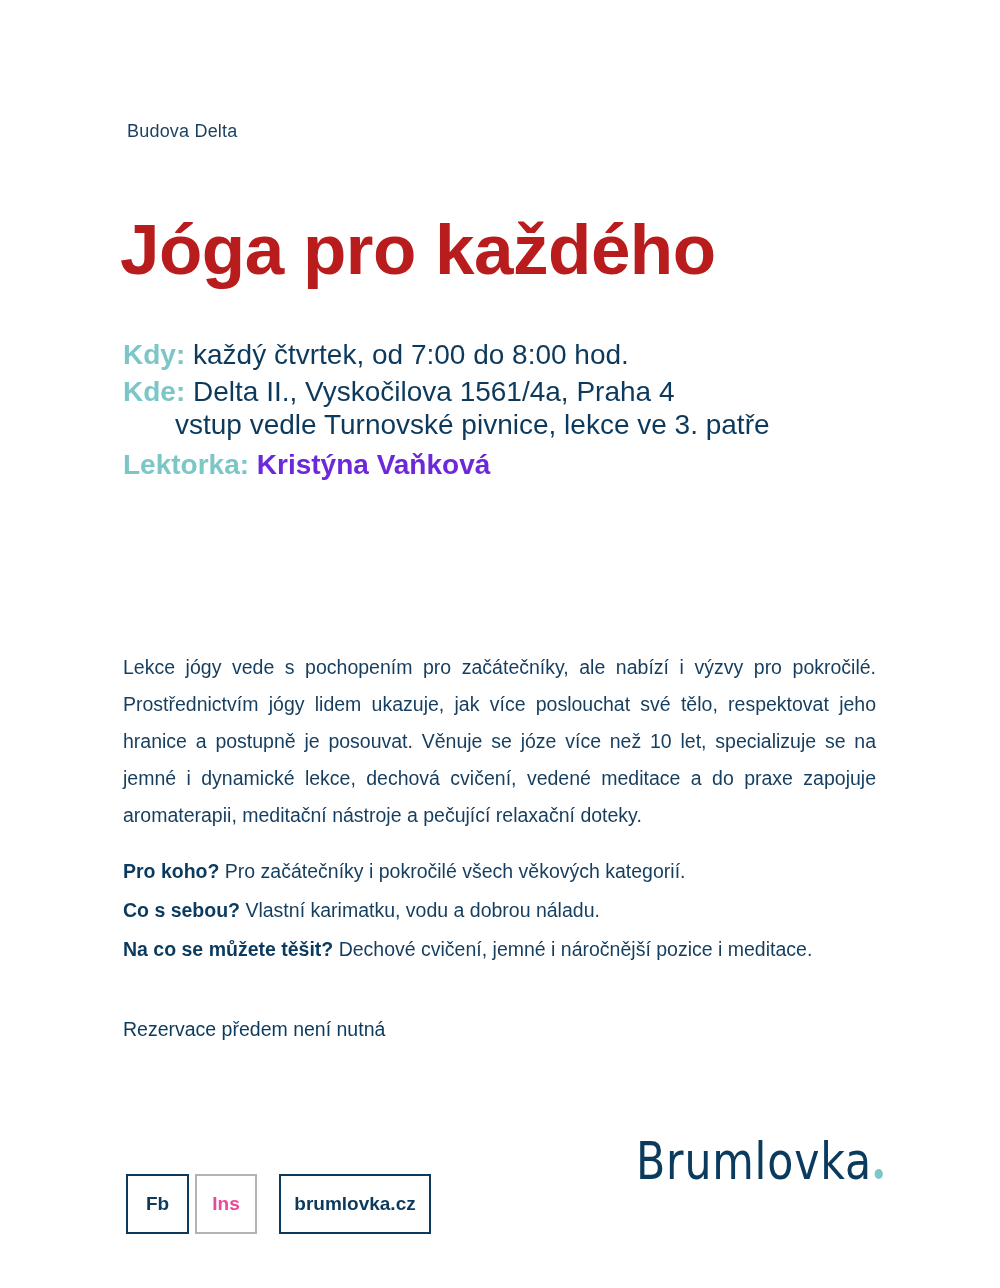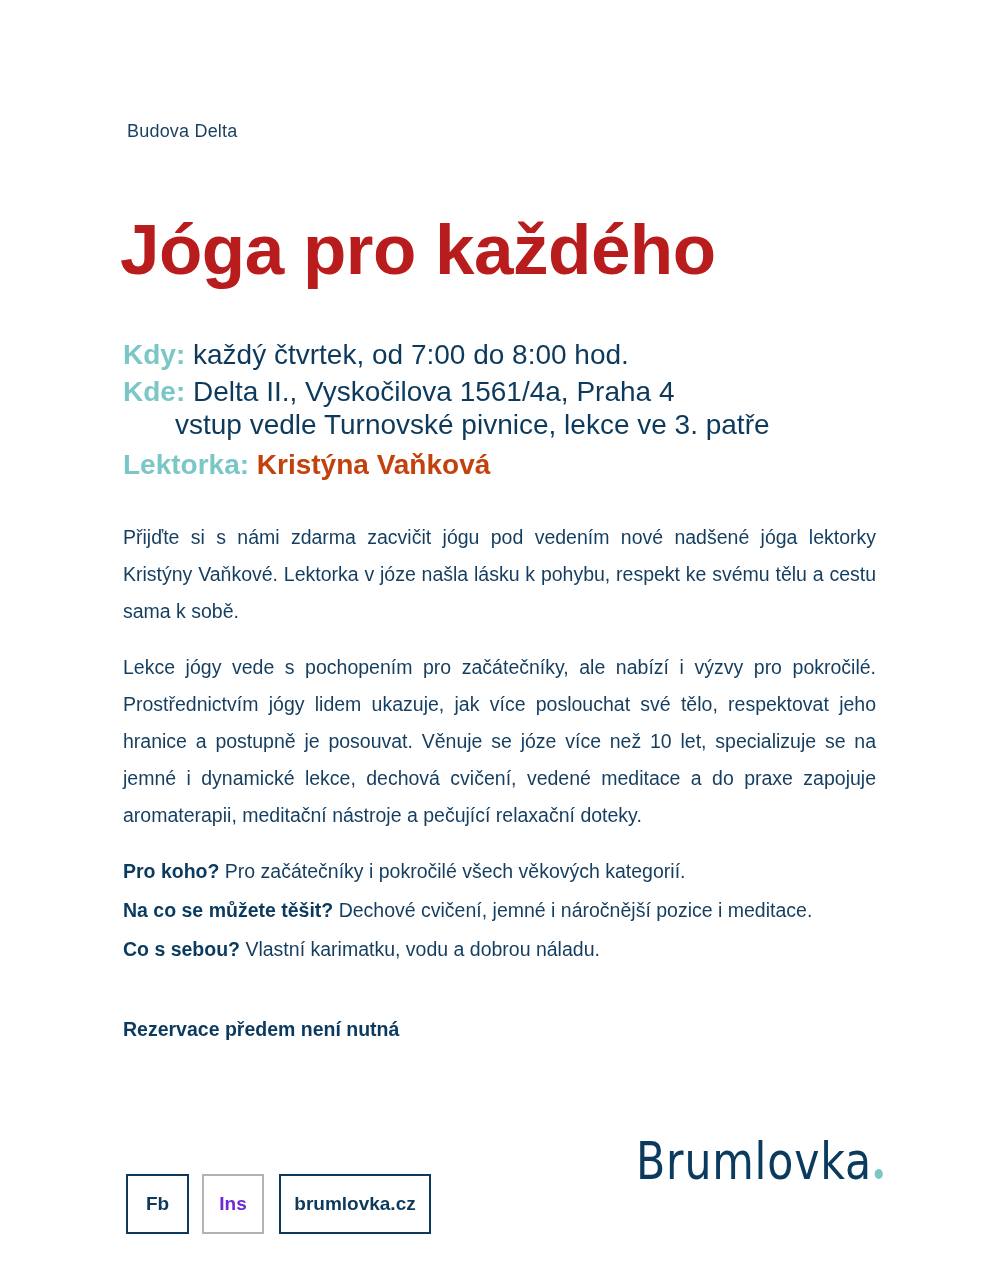--- a/index.html
+++ b/index.html
@@ -7,39 +7,39 @@
            font-family: "Liberation Sans", sans-serif; color: #0d3a5c; }
     .page { position: absolute; left: 0; top: 0; width: 1000px; height: 1288px; }
 
     .building { position: absolute; left: 127px; top: 121px; font-size: 18px; color: #1a3f5f; letter-spacing: 0.2px; }
     .title { position: absolute; left: 120px; top: 200px; font-size: 71px; font-weight: bold; color: #b91c1c; letter-spacing: -0.5px; line-height: 100px; margin: 0; }
 
     .info { position: absolute; left: 123px; top: 340px; font-size: 28px; color: #0d3a5c; }
     .info-row { height: 37px; line-height: 30px; white-space: nowrap; }
     .info-row.sub { padding-left: 52px; margin-top: -4px; height: 40px; }
     .label-accent { color: #7bc6c7; font-weight: bold; }
-    .strong { font-weight: bold; color: #c2410c; }
+    .strong { font-weight: bold; color: #6d28d9; }
 
     .para { position: absolute; left: 123px; width: 753px; font-size: 19.5px; line-height: 37px; text-align: justify; color: #143d5f; margin: 0; }
     .para1 { top: 519px; }
     .para2 { top: 649px; }
 
     .qa { position: absolute; left: 123px; top: 853px; font-size: 19.5px; color: #143d5f; }
     .qa-row { height: 39px; line-height: 37px; white-space: nowrap; }
     .qa-q { font-weight: bold; color: #0a3a5e; }
 
-    .reserv { position: absolute; left: 123px; top: 1018px; font-size: 19.5px; font-weight: bold; color: #0a3a5e; }
+    .reserv { position: absolute; left: 123px; top: 1018px; font-size: 19.5px; font-weight: normal; color: #0a3a5e; }
     .contact { position: absolute; left: 123px; top: 1052px; font-size: 19.5px; color: #143d5f; }
     .email { color: #7bc6c7; font-weight: bold; text-decoration: none; }
 
     .btn { position: absolute; top: 1130px; height: 60px; box-sizing: border-box; border: 2px solid #0d3a5c;
            display: flex; align-items: center; justify-content: center; font-weight: bold; font-size: 19px; color: #0d3a5c;
            background: #fff; margin-top: 44px; }
     .btn-fb { left: 126px; width: 63px; }
-    .btn-ins { left: 202px; width: 62px; border-color: #b3b3b3; color: #6d28d9; }
+    .btn-ins { left: 195px; width: 62px; border-color: #b3b3b3; color: #ec4899; }
     .btn-web { left: 279px; width: 152px; }
 
     .logo { position: absolute; left: 636px; top: 1130px; font-size: 52px; color: #0a3a5e; letter-spacing: 1px;
             font-family: "DejaVu Sans", sans-serif; transform: scaleX(0.82); transform-origin: left top; line-height: 62px; }
     .logo-dot { display: inline-block; width: 10px; height: 10px; border-radius: 50%; background: #7bc6c7; margin-left: 3px; }
   </style>
 </head>
 <body>
 
 <div class="page">
@@ -57,35 +57,34 @@
     </div>
     <div class="info-row sub">
       <span>vstup vedle Turnovské pivnice, lekce ve 3. patře</span>
     </div>
     <div class="info-row">
       <span class="label-accent">Lektorka:</span>
       <span class="strong">Kristýna Vaňková</span>
     </div>
   </div>
 
-  <p class="para para1">Přijďte si s námi zdarma zacvičit jógu pod vedením nové nadšené jóga lektorky Kristýny Vaňkové. Lektorka v józe našla lásku k pohybu, respekt ke svému tělu a cestu sama k sobě.</p>
   <p class="para para2">Lekce jógy vede s pochopením pro začátečníky, ale nabízí i výzvy pro pokročilé. Prostřednictvím jógy lidem ukazuje, jak více poslouchat své tělo, respektovat jeho hranice a postupně je posouvat. Věnuje se józe více než 10 let, specializuje se na jemné i dynamické lekce, dechová cvičení, vedené meditace a do praxe zapojuje aromaterapii, meditační nástroje a pečující relaxační doteky.</p>
 
   <div class="qa">
     <div class="qa-row">
       <span class="qa-q">Pro koho?</span>
       <span>Pro začátečníky i pokročilé všech věkových kategorií.</span>
     </div>
     <div class="qa-row">
+      <span class="qa-q">Co s sebou?</span>
+      <span>Vlastní karimatku, vodu a dobrou náladu.</span>
+    </div>
+    <div class="qa-row">
       <span class="qa-q">Na co se můžete těšit?</span>
       <span>Dechové cvičení, jemné i náročnější pozice i meditace.</span>
-    </div>
-    <div class="qa-row">
-      <span class="qa-q">Co s sebou?</span>
-      <span>Vlastní karimatku, vodu a dobrou náladu.</span>
     </div>
   </div>
 
   <div class="reserv">Rezervace předem není nutná</div>
 
   <div class="btn btn-fb">
     <span>Fb</span>
   </div>
   <div class="btn btn-ins">
     <span>Ins</span>

